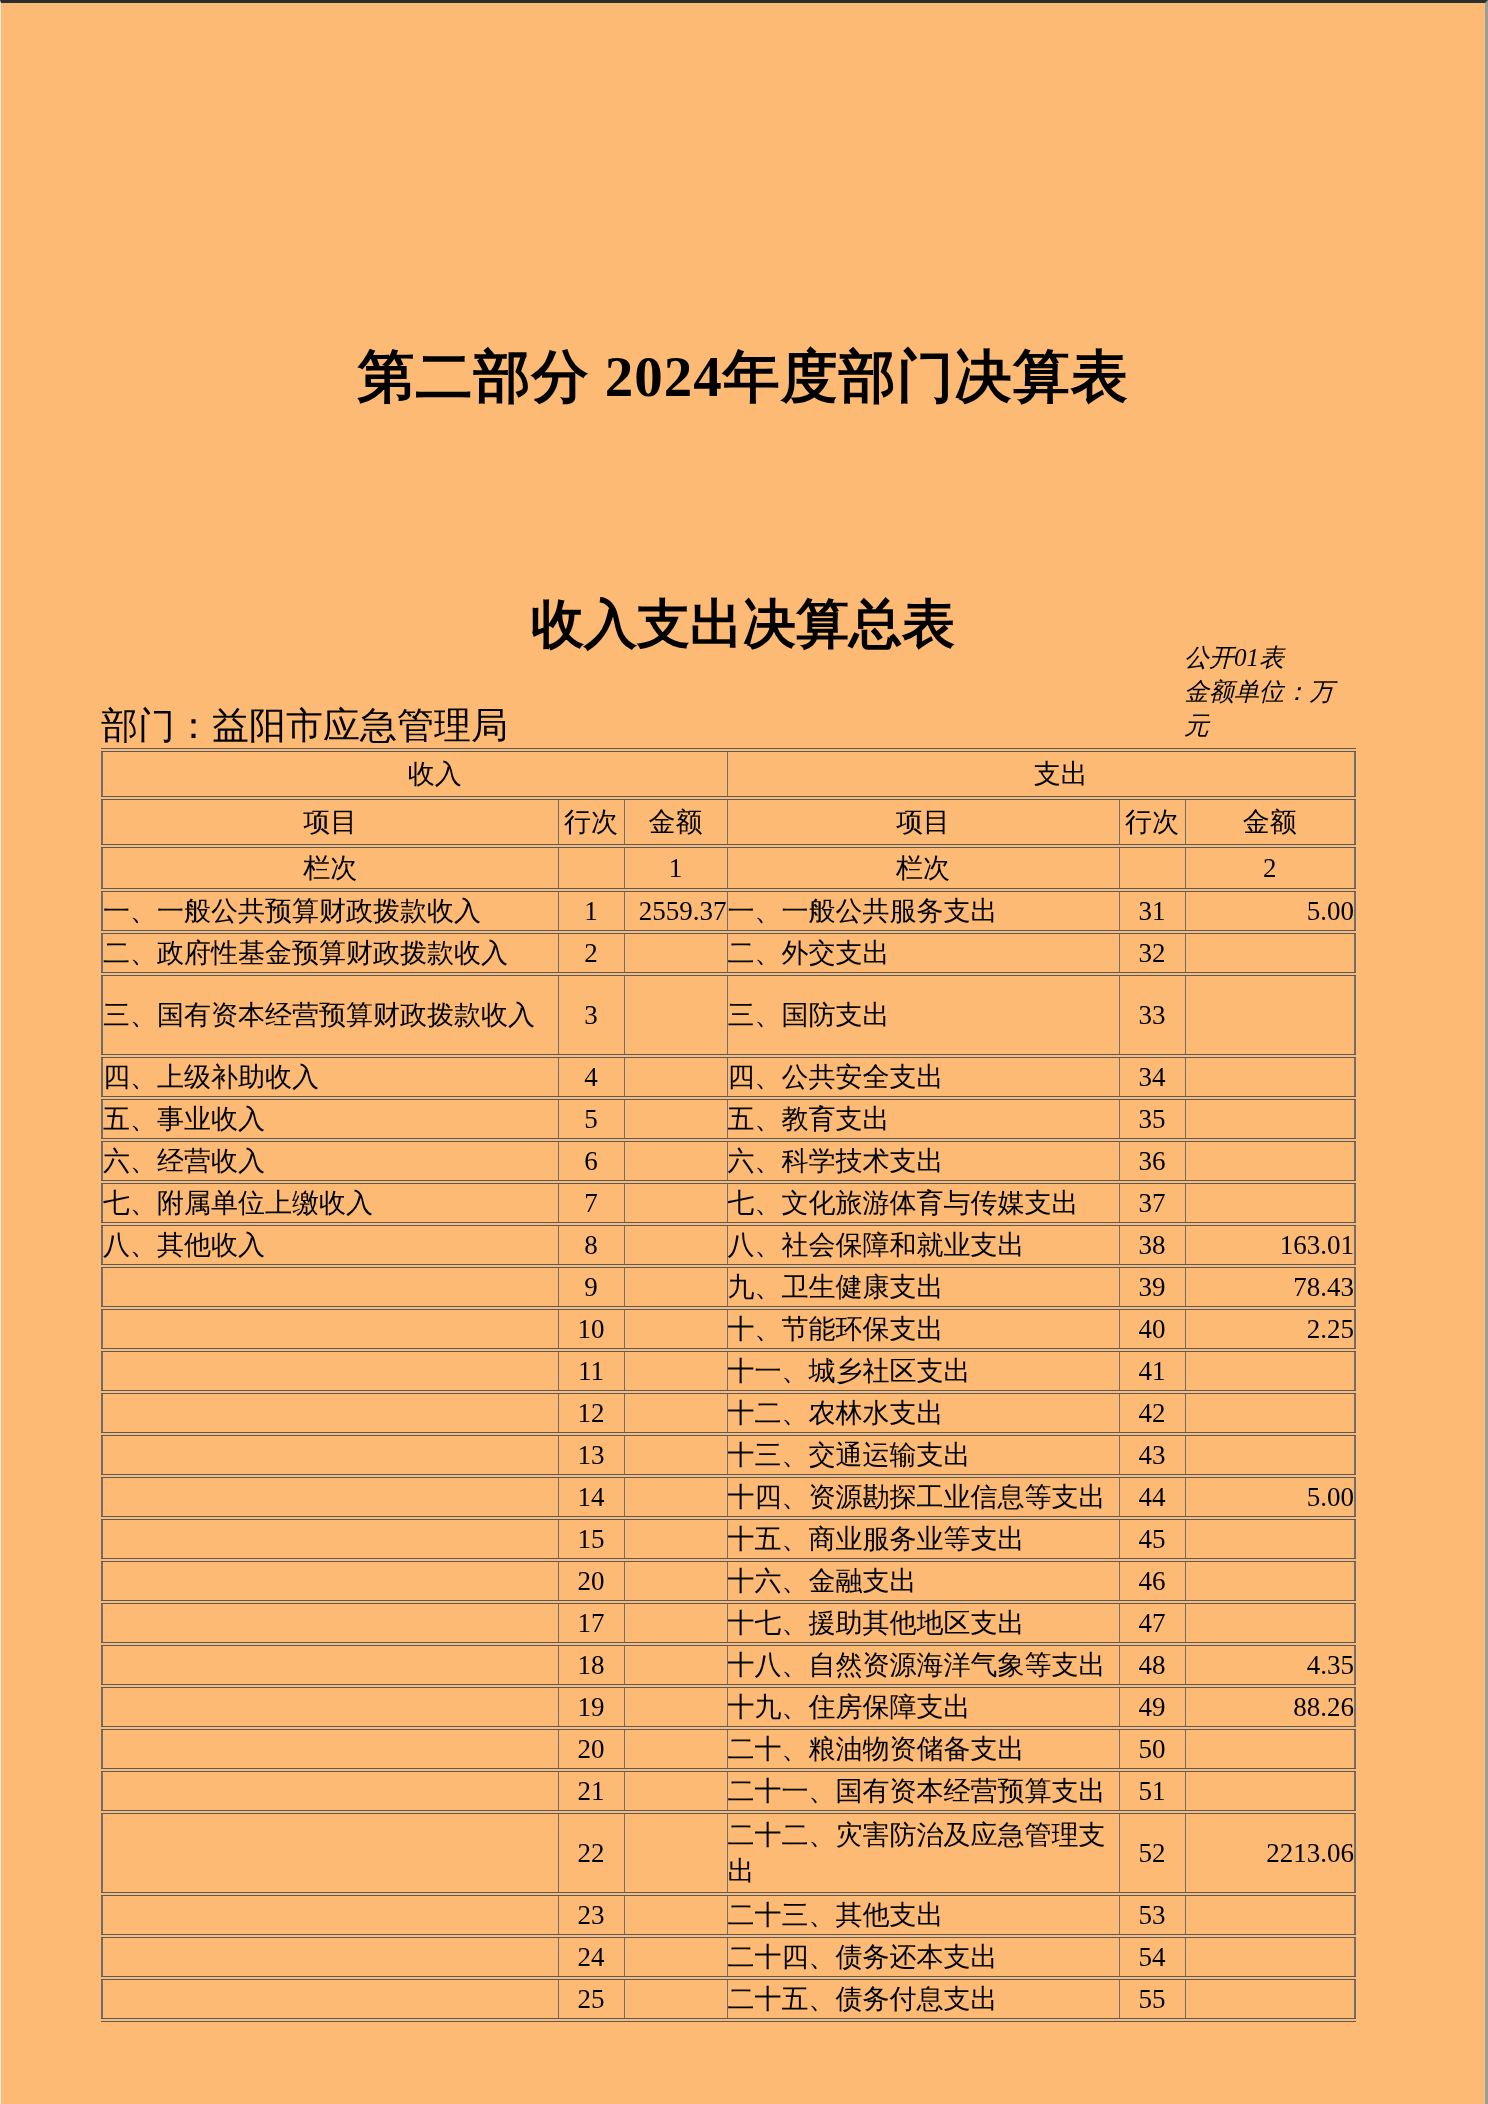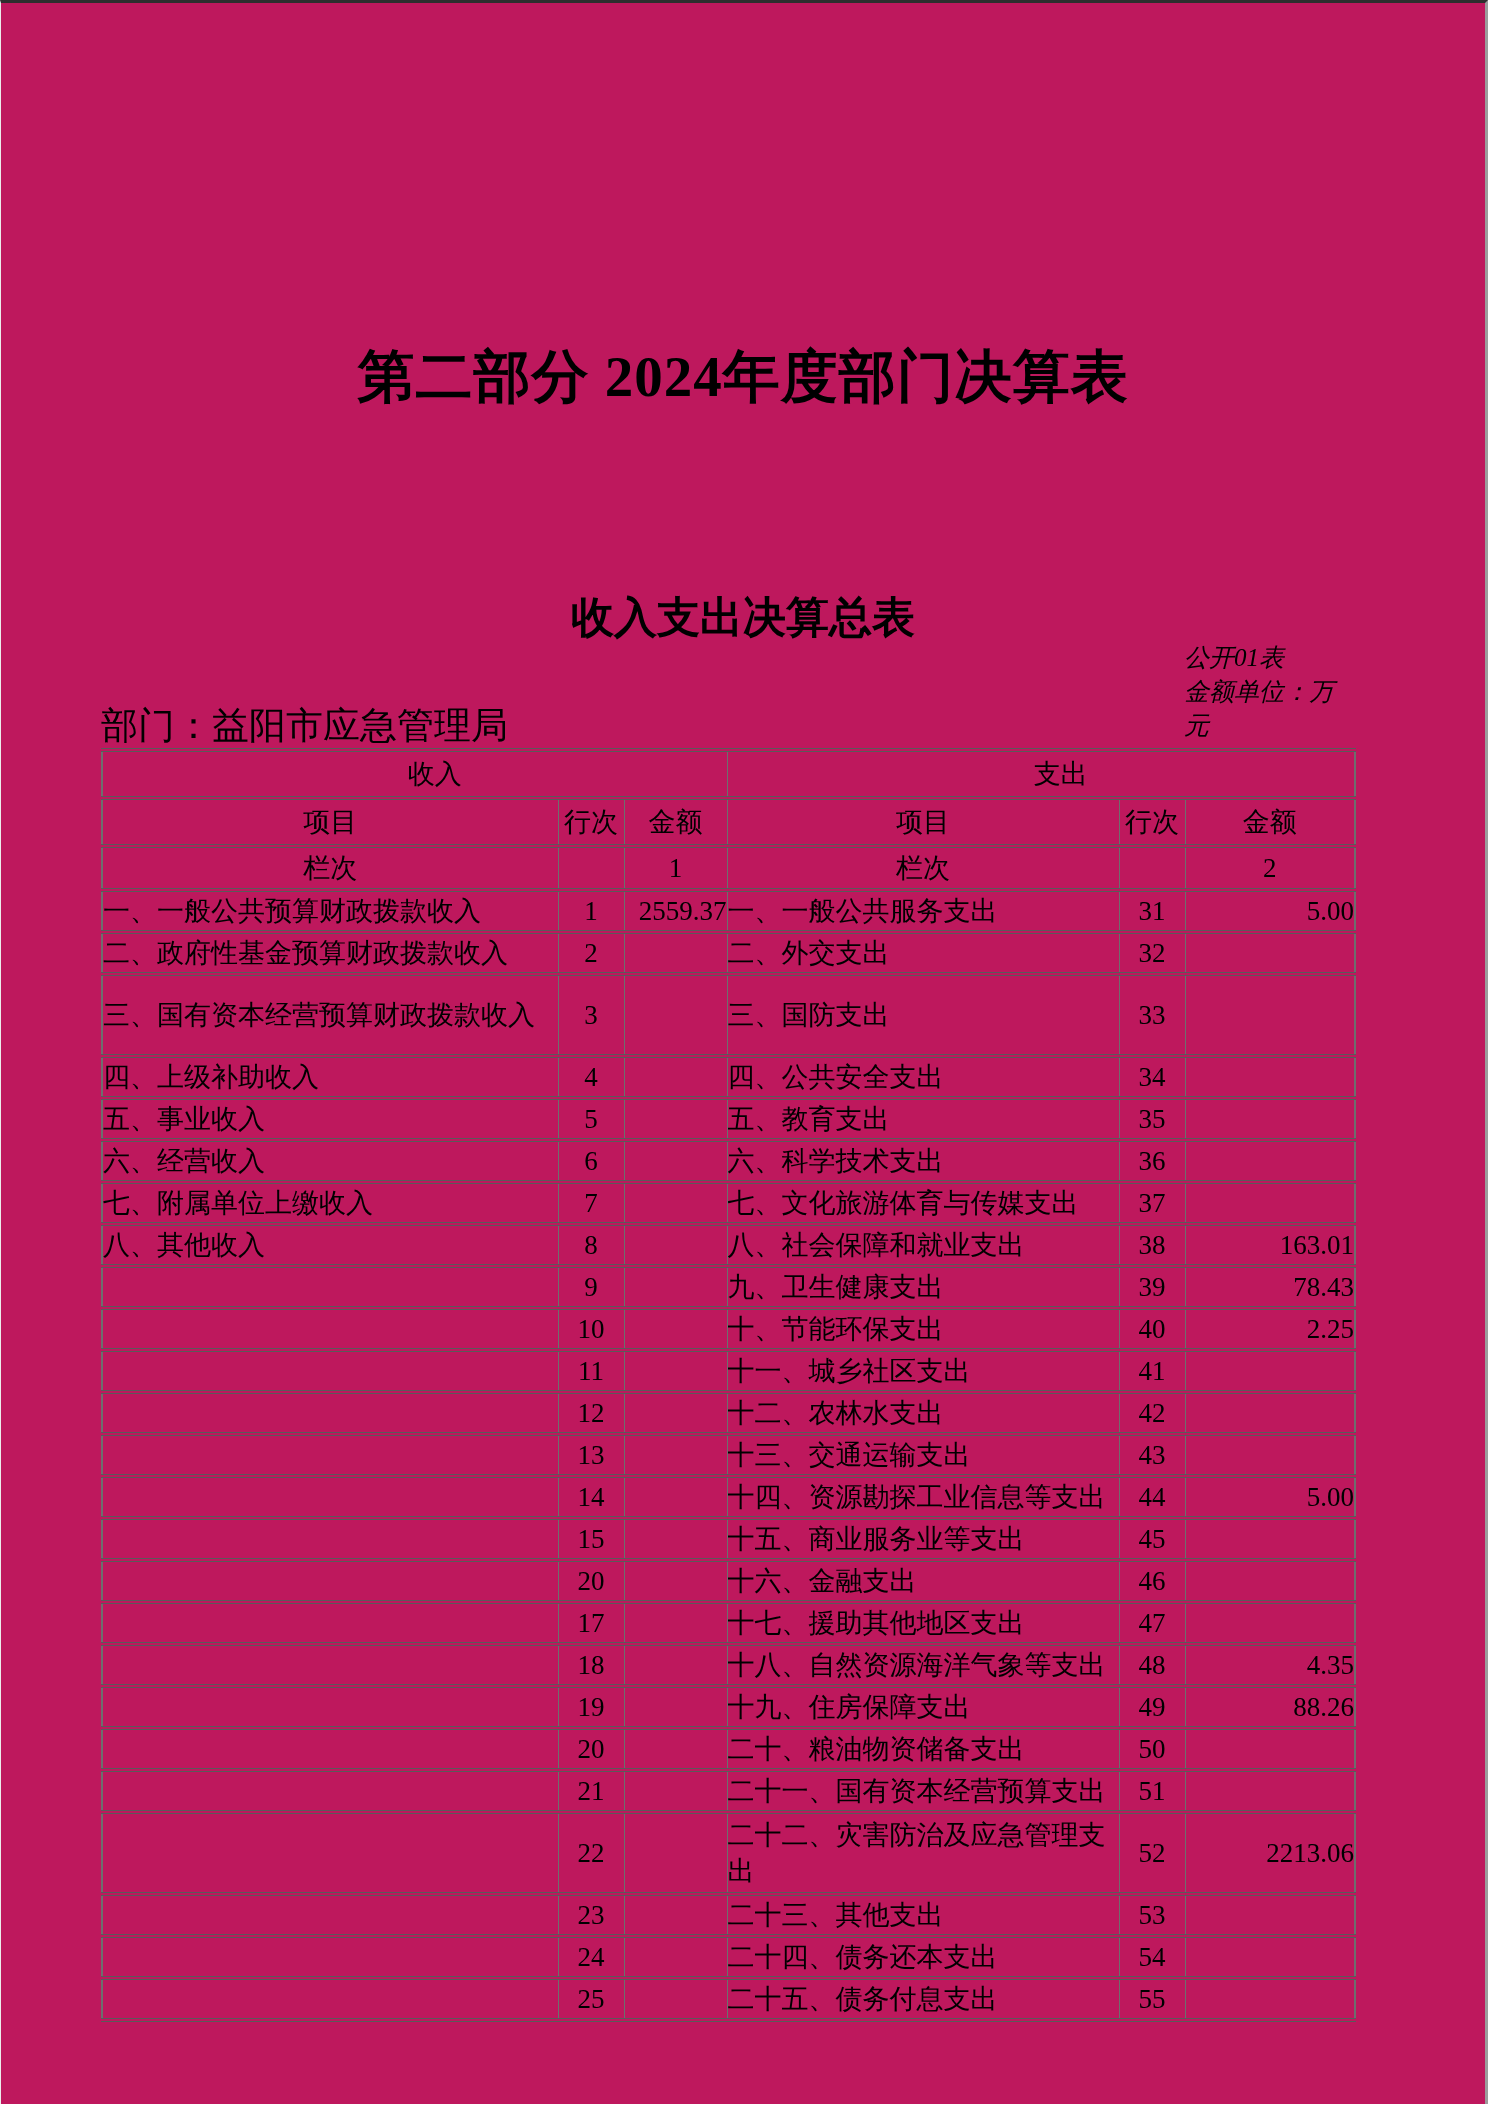--- a/index.html
+++ b/index.html
@@ -1,20 +1,20 @@
 <!DOCTYPE html>
 <html lang="zh"><head>
 <meta charset="utf-8">
 <style>
   html, body { margin: 0; padding: 0; background: #ffffff; }
   .page {
     position: relative;
     width: 1488px;
     height: 2104px;
-    background: #be185d;
+    background: #fdba74;
     box-sizing: border-box;
     border-top: 3px solid #2e2e2e;
     border-right: 3px solid #9c9c9c;
     border-left: 1px solid #ececec;
     font-family: "Liberation Serif", "DejaVu Serif", serif;
     color: #000000;
     overflow: hidden;
   }
   .part-title {
     position: absolute;
@@ -24,21 +24,21 @@
     font-size: 57px;
     font-weight: bold;
     letter-spacing: 1px;
     white-space: nowrap;
   }
   .table-title {
     position: absolute;
     top: 586px; left: 0; width: 100%;
     margin: 0;
     text-align: center;
-    font-size: 43px;
+    font-size: 53px;
     font-weight: bold;
     white-space: nowrap;
   }
   .right-meta {
     position: absolute;
     left: 1183px; top: 638px;
     width: 168px;
     font-size: 25px;
     line-height: 34px;
     text-align: left;

